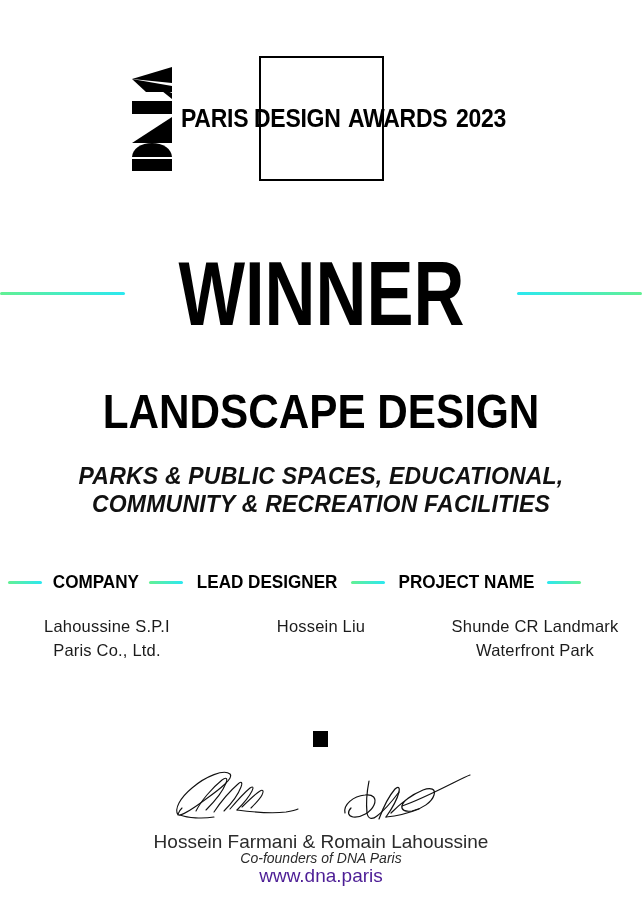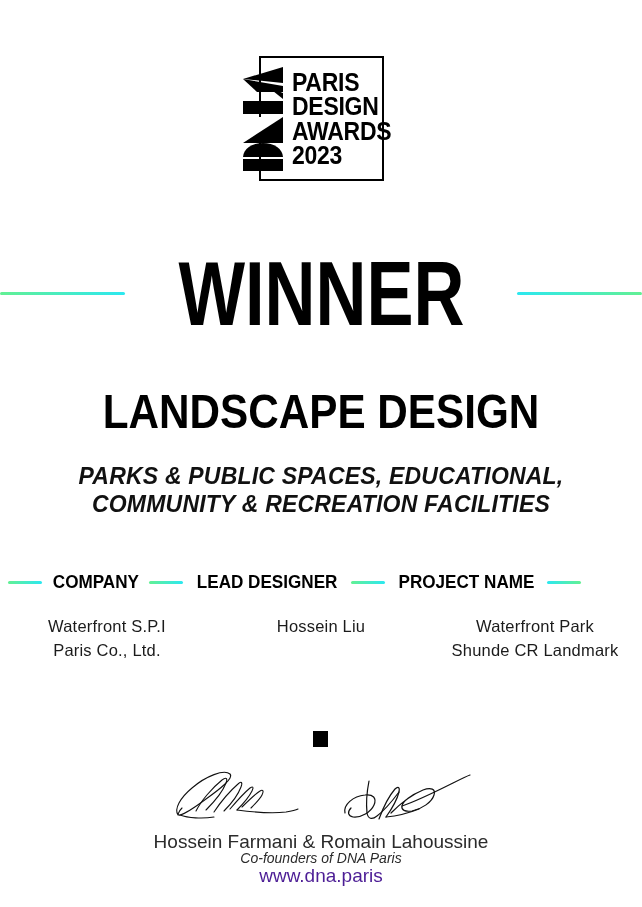--- a/index.html
+++ b/index.html
@@ -35,23 +35,23 @@
     justify-content: center;
   }
   #logo-inner {
     display: flex;
     align-items: center;
     gap: 7px;
   }
   #dna-mark { display: block; }
   #logo-wordmark {
     display: flex;
-    flex-direction: column;
     justify-content: center;
     line-height: 0.98;
+    text-align: right;
   }
   #logo-wordmark span {
     font-family: "Liberation Sans Narrow", "Liberation Sans", sans-serif;
     font-weight: bold;
     font-size: 25px;
     letter-spacing: -0.3px;
     color: #000000;
     transform: scaleX(0.92);
     transform-origin: left center;
     white-space: nowrap;
@@ -270,30 +270,30 @@
     <div class="credit-head-label">COMPANY</div>
     <div class="credit-rule rule-g2c"></div>
     <div class="credit-head-label">LEAD DESIGNER</div>
     <div class="credit-rule rule-g2c"></div>
     <div class="credit-head-label">PROJECT NAME</div>
     <div class="credit-rule rule-c2g"></div>
   </div>
 
   <div id="credit-values">
     <div class="credit-col">
-      <div>Waterfront S.P.I</div>
+      <div>Lahoussine S.P.I</div>
       <div>Paris Co., Ltd.</div>
     </div>
     <div class="credit-col">
       <div>Hossein Liu</div>
       <div></div>
     </div>
     <div class="credit-col">
+      <div>Shunde CR Landmark</div>
       <div>Waterfront Park</div>
-      <div>Shunde CR Landmark</div>
     </div>
   </div>
 
 </div>
 
 <div id="seal-square"></div>
 
 <div id="signatures">
 
   <svg class="signature-svg" width="135" height="62" viewBox="0 0 135 62" aria-hidden="true">

